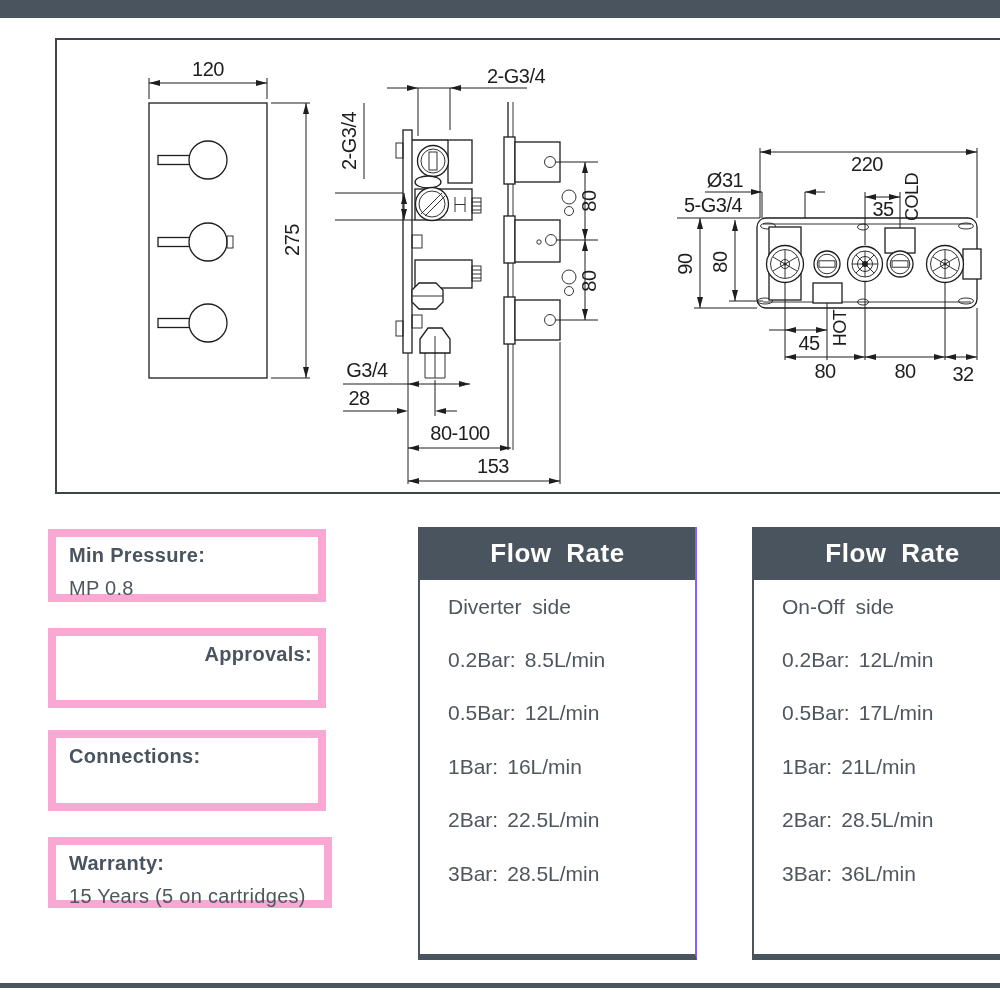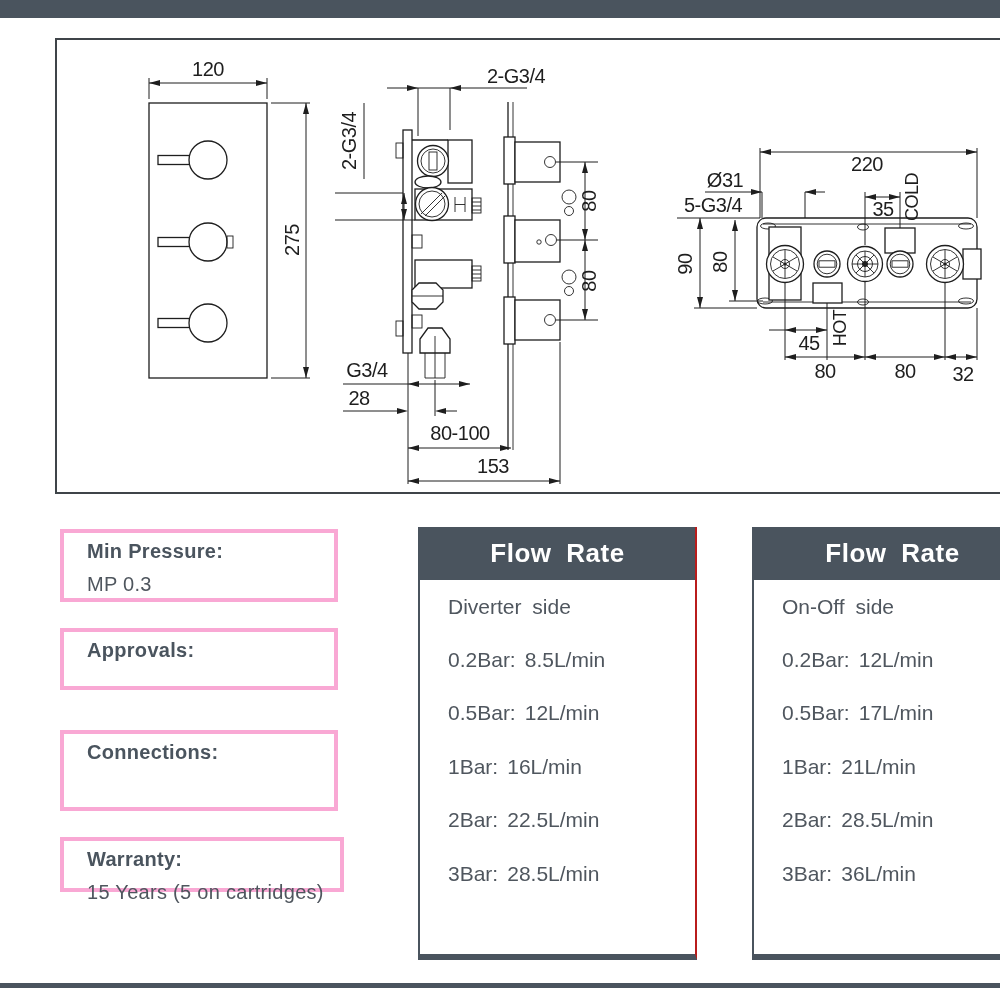--- a/index.html
+++ b/index.html
@@ -10,27 +10,27 @@
   .panel svg{position:absolute;left:0;top:0;}
   
   .ol{fill:#fff;stroke:#1e1e1e;stroke-width:1.3;}
   .on{fill:none;stroke:#1e1e1e;stroke-width:1.3;}
   .tl{fill:none;stroke:#1e1e1e;stroke-width:0.9;}
   .dl{fill:none;stroke:#1e1e1e;stroke-width:1;}
   .ar{fill:#1e1e1e;stroke:none;}
   text.dim{font-family:"Liberation Sans",sans-serif;font-size:20px;fill:#1e1e1e;letter-spacing:-0.5px;}
   text.dims{font-family:"Liberation Sans",sans-serif;font-size:18px;fill:#1e1e1e;letter-spacing:-0.5px;}
   
-  .spec-box{position:absolute;left:60px;width:278px;border:4px solid #f9a8d4;background:#fff;
-    box-sizing:border-box;padding:7px 6px 0 23px;}
+  .spec-box{position:absolute;left:48px;width:278px;border:8px solid #f9a8d4;background:#fff;
+    box-sizing:border-box;padding:7px 6px 0 13px;}
   .spec-label{font-weight:bold;font-size:20px;color:#4a545e;letter-spacing:0.3px;}
   .spec-value{font-size:20px;color:#4f565e;margin-top:10px;letter-spacing:0.3px;}
   
   .flow-table{position:absolute;top:527px;height:433px;background:#fff;box-sizing:border-box;
-    border-left:2px solid #4a545e;border-right:2px solid #b91c1c;border-bottom:6px solid #4a545e;}
+    border-left:2px solid #4a545e;border-right:2px solid #8b5cf6;border-bottom:6px solid #4a545e;}
   .flow-header{height:53px;background:#4a545e;color:#fff;display:flex;align-items:center;
     justify-content:center;font-size:26px;font-weight:bold;letter-spacing:0.5px;word-spacing:7px;}
   .flow-row{height:53.4px;display:flex;align-items:center;padding-left:28px;
     font-size:21px;color:#4f565e;word-spacing:5px;white-space:nowrap;}
   .flow-row .fv{margin-left:9px;}
 </style>
 </head>
 <body>
 
 <div class="topbar"></div>
@@ -332,29 +332,29 @@
       <text class="dim" x="768" y="338" text-anchor="middle">80</text>
       <text class="dim" x="848" y="338" text-anchor="middle">80</text>
       <text class="dim" x="906" y="341" text-anchor="middle">32</text>
     </g>
   </g>
 </svg>
 </div>
 
 <div class="spec-box" style="top:529px;height:73px;">
   <div class="spec-label">Min Pressure:</div>
-  <div class="spec-value">MP 0.3</div>
-</div>
-<div class="spec-box" style="top:628px;height:62px;">
+  <div class="spec-value">MP 0.8</div>
+</div>
+<div class="spec-box" style="top:628px;height:80px;text-align:right;">
   <div class="spec-label">Approvals:</div>
 </div>
 <div class="spec-box" style="top:730px;height:81px;">
   <div class="spec-label">Connections:</div>
 </div>
-<div class="spec-box" style="top:837px;height:55px;width:284px;">
+<div class="spec-box" style="top:837px;height:71px;width:284px;">
   <div class="spec-label">Warranty:</div>
   <div class="spec-value">15 Years (5 on cartridges)</div>
 </div>
 
 <div class="flow-table" style="left:418px;width:279px;">
   <div class="flow-header">Flow Rate</div>
   <div class="flow-row">Diverter side</div>
   <div class="flow-row">
     <span>0.2Bar:</span>
     <span class="fv">8.5L/min</span>

